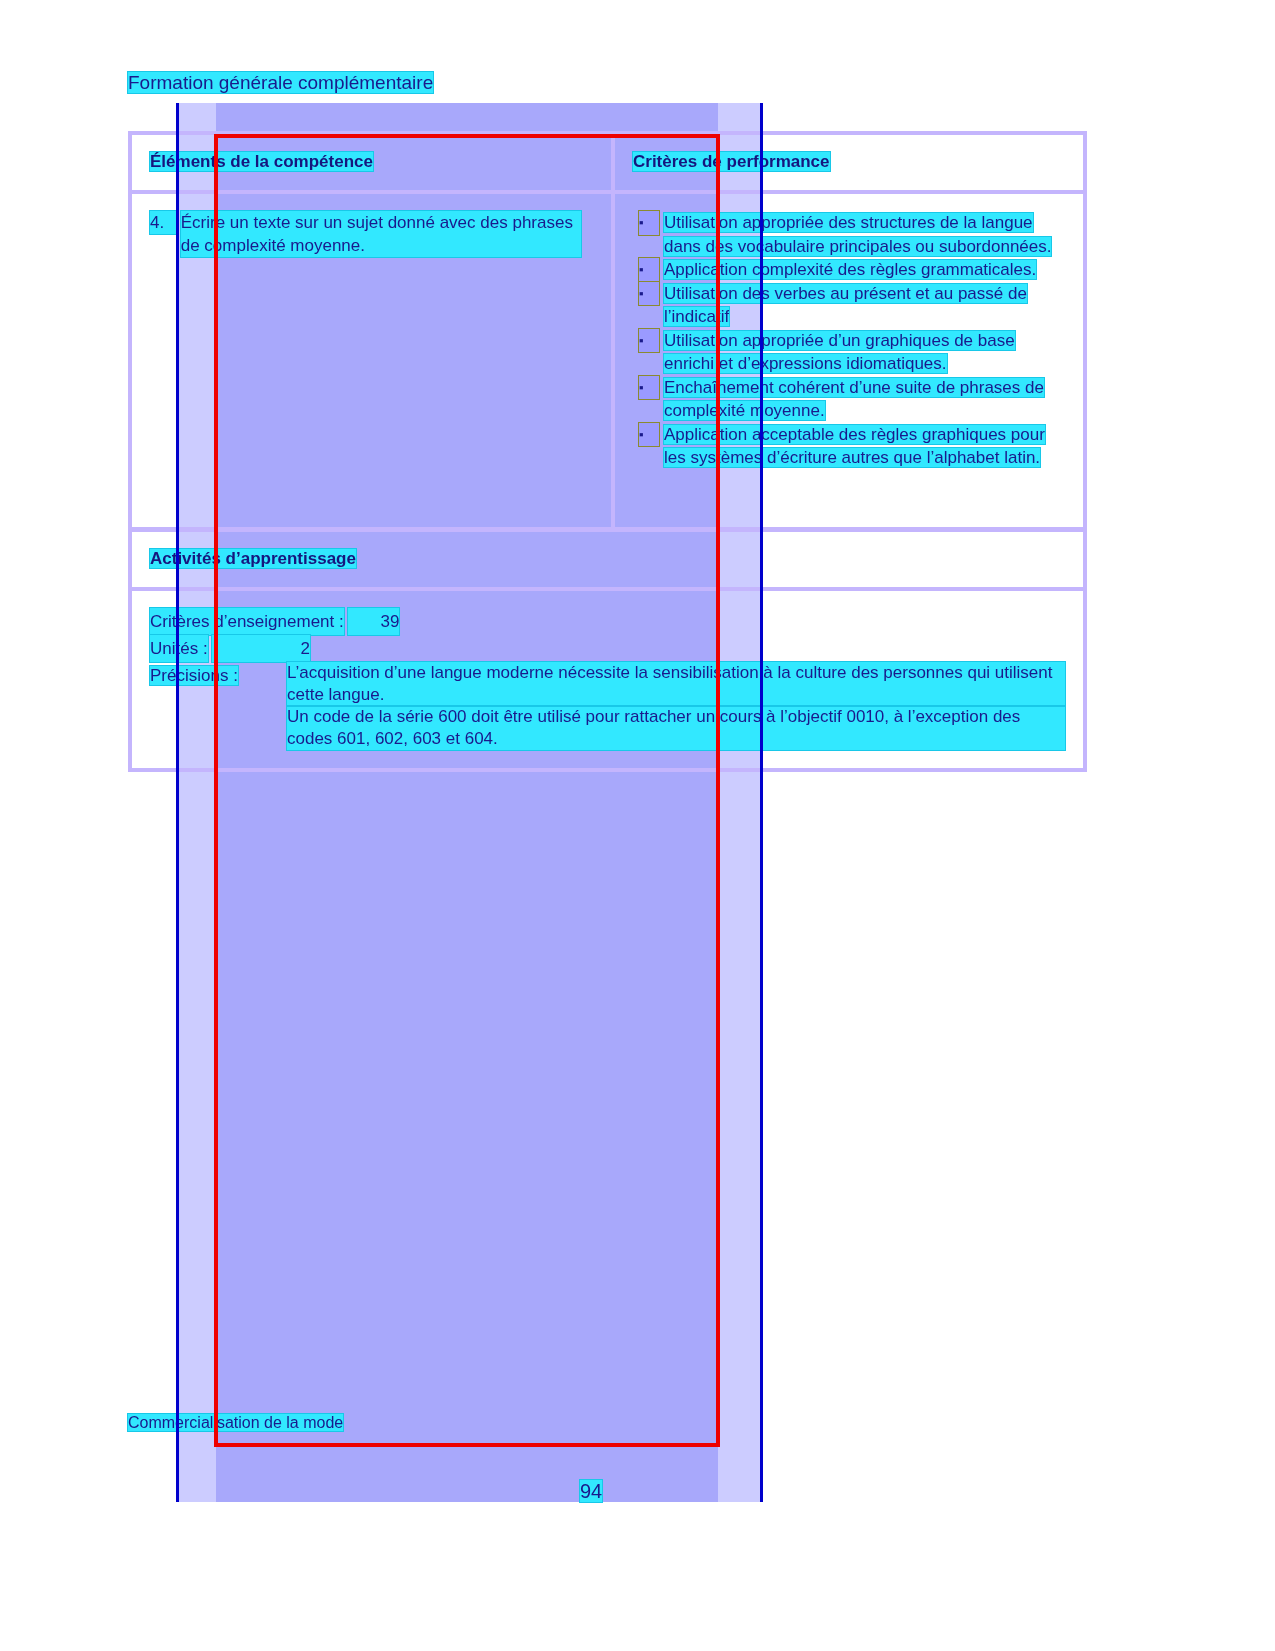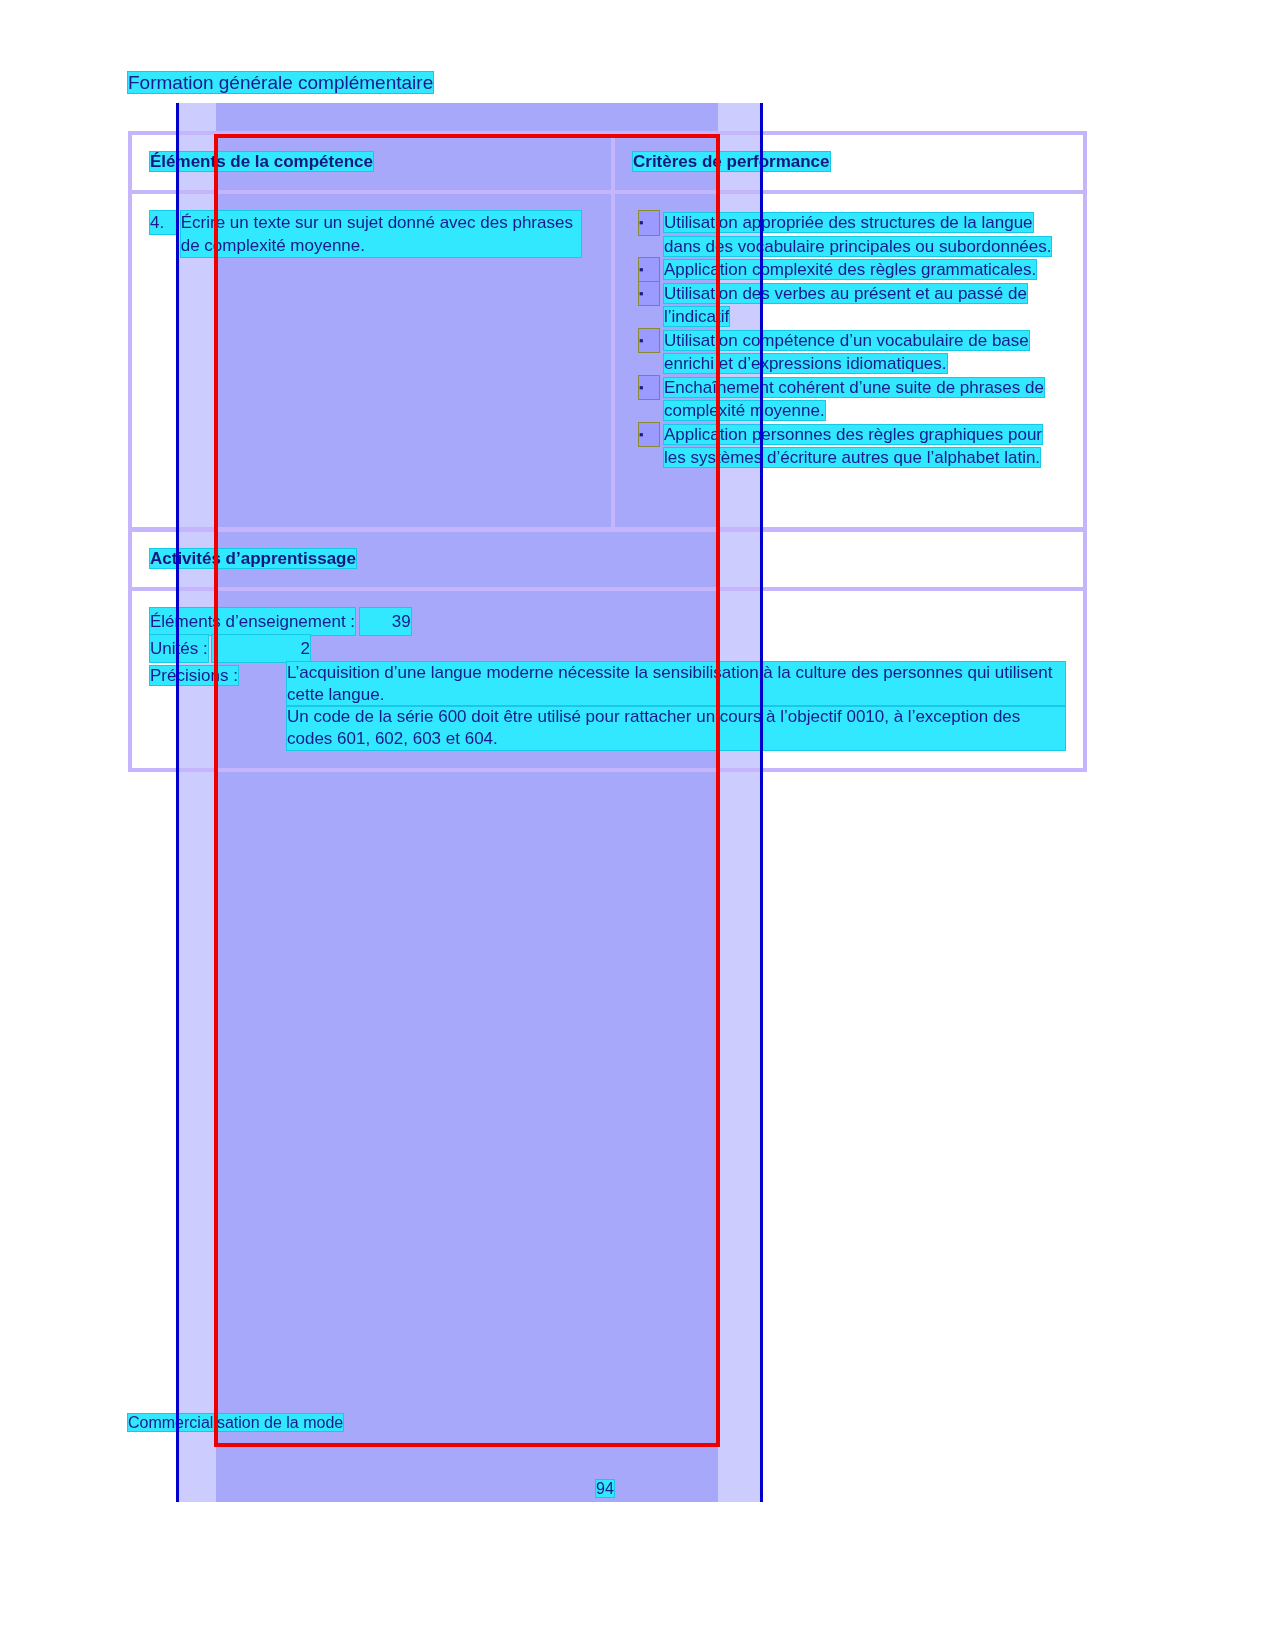--- a/index.html
+++ b/index.html
@@ -155,23 +155,23 @@
     position: absolute;
     left: 128px;
     top: 1414px;
     font-size: 16px;
     color: #1a1a8c;
     z-index: 20;
     white-space: nowrap;
   }
   .footer-page {
     position: absolute;
-    left: 596px;
+    left: 580px;
     top: 1480px;
-    font-size: 16px;
+    font-size: 20px;
     color: #1a1a8c;
     z-index: 20;
   }
 </style>
 </head>
 <body>
 
 <div id="page">
 
   <div class="sel-block" style="left:176px; top:103px; width:587px; height:1399px; background:#ccccff;"></div>
@@ -222,29 +222,29 @@
               <li>
                 <span class="bul hl2">▪</span>
                 <span class="hl">Application complexité des règles grammaticales.</span>
               </li>
               <li>
                 <span class="bul hl2">▪</span>
                 <span class="hl">Utilisation des verbes au présent et au passé de l’indicatif</span>
               </li>
               <li>
                 <span class="bul hl2">▪</span>
-                <span class="hl">Utilisation compétence d’un vocabulaire de base enrichi et d’expressions idiomatiques.</span>
+                <span class="hl">Utilisation appropriée d’un graphiques de base enrichi et d’expressions idiomatiques.</span>
               </li>
               <li>
                 <span class="bul hl2">▪</span>
                 <span class="hl">Enchaînement cohérent d’une suite de phrases de complexité moyenne.</span>
               </li>
               <li>
                 <span class="bul hl2">▪</span>
-                <span class="hl">Application personnes des règles graphiques pour les systèmes d’écriture autres que l’alphabet latin.</span>
+                <span class="hl">Application acceptable des règles graphiques pour les systèmes d’écriture autres que l’alphabet latin.</span>
               </li>
             </ul>
           </div>
         </td>
       </tr>
     </tbody>
   </table>
 
   <table class="blk" id="tbl-act">
     <colgroup>
@@ -255,21 +255,21 @@
         <td>
           <div class="cellpad">
             <span class="hdr-text hl">Activités d’apprentissage</span>
           </div>
         </td>
       </tr>
       <tr>
         <td style="height:143px">
           <div class="cellpad">
             <div class="act-line">
-              <span class="lbl hl">Éléments d’enseignement :</span>
+              <span class="lbl hl">Critères d’enseignement :</span>
               <span class="val-45 hl" style="width:auto; padding-left:32px;">39</span>
             </div>
             <div class="act-line">
               <span class="lbl hl">Unités :</span>
               <span class="val-un hl" style="width:auto; padding-left:88px;">2</span>
             </div>
             <div class="act-line prec-wrap" style="white-space:normal">
               <span class="prec-lbl">
                 <span class="hl">Précisions :</span>
               </span>

